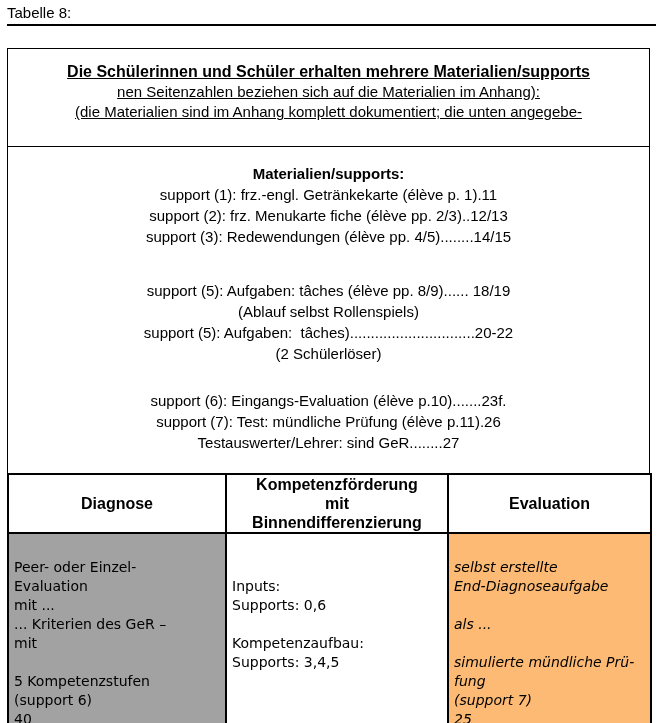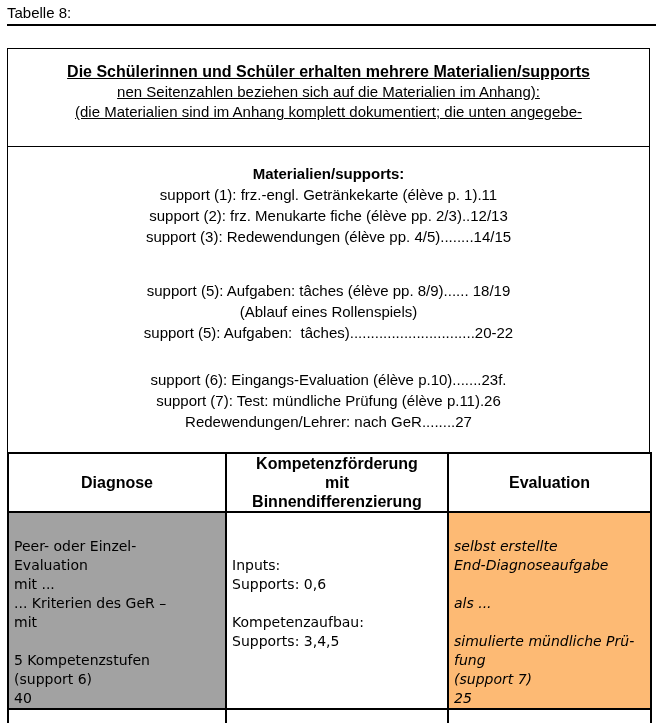--- a/index.html
+++ b/index.html
@@ -67,26 +67,27 @@
       <div class="intro-line">(die Materialien sind im Anhang komplett dokumentiert; die unten angegebe-</div>
     </div>
 
     <div class="box materials-box">
       <div class="mat-heading">Materialien/supports:</div>
       <div class="support-line">support (1): frz.-engl. Getränkekarte (élève p. 1).11</div>
       <div class="support-line">support (2): frz. Menukarte fiche (élève pp. 2/3)..12/13</div>
       <div class="support-line">support (3): Redewendungen (élève pp. 4/5)........14/15</div>
       <div class="gap-a"></div>
       <div class="support-line">support (5): Aufgaben: tâches (élève pp. 8/9)...... 18/19</div>
-      <div class="support-line">(Ablauf eines Rollenspiels)</div>
+      <div class="support-line">(Ablauf selbst Rollenspiels)</div>
       <div class="support-line">support (5): Aufgaben:  tâches)..............................20-22</div>
+      <div class="support-line">(2 Schülerlöser)</div>
       <div class="gap-b"></div>
       <div class="support-line">support (6): Eingangs-Evaluation (élève p.10).......23f.</div>
       <div class="support-line">support (7): Test: mündliche Prüfung (élève p.11).26</div>
-      <div class="support-line">Redewendungen/Lehrer: nach GeR........27</div>
+      <div class="support-line">Testauswerter/Lehrer: sind GeR........27</div>
     </div>
 
     <table class="grid">
       <colgroup>
         <col style="width:218px">
         <col style="width:222px">
         <col style="width:203px">
       </colgroup>
       <tbody>
           <tr>

